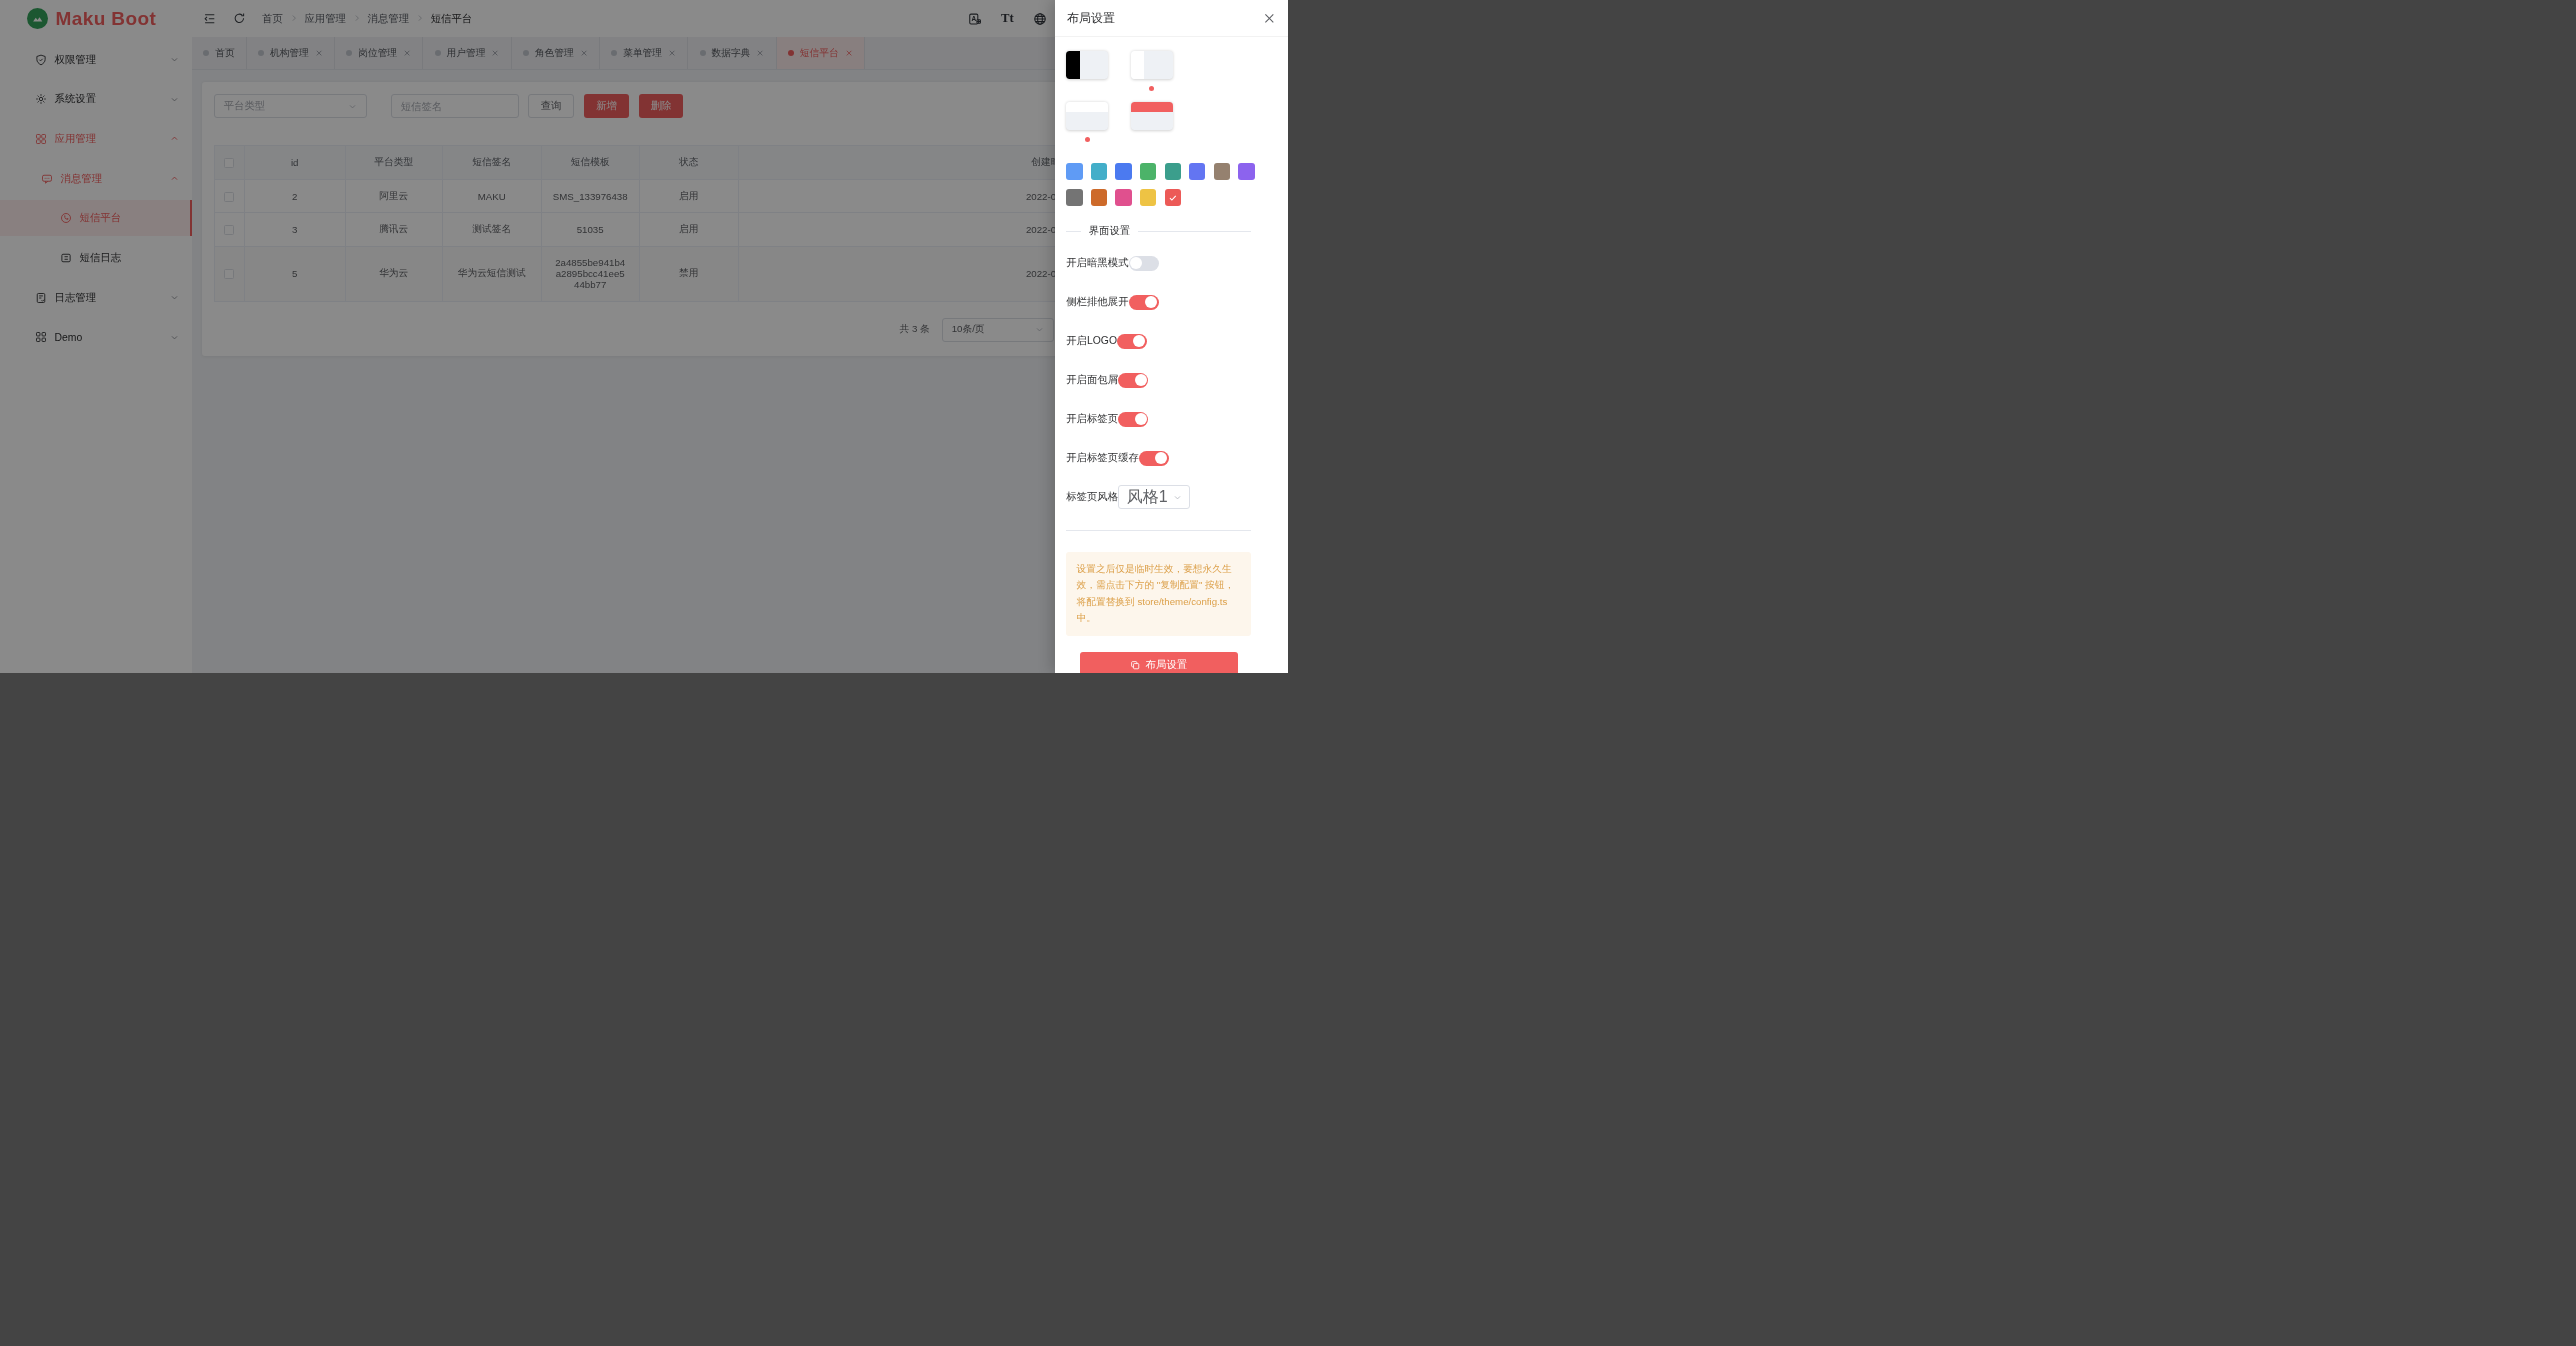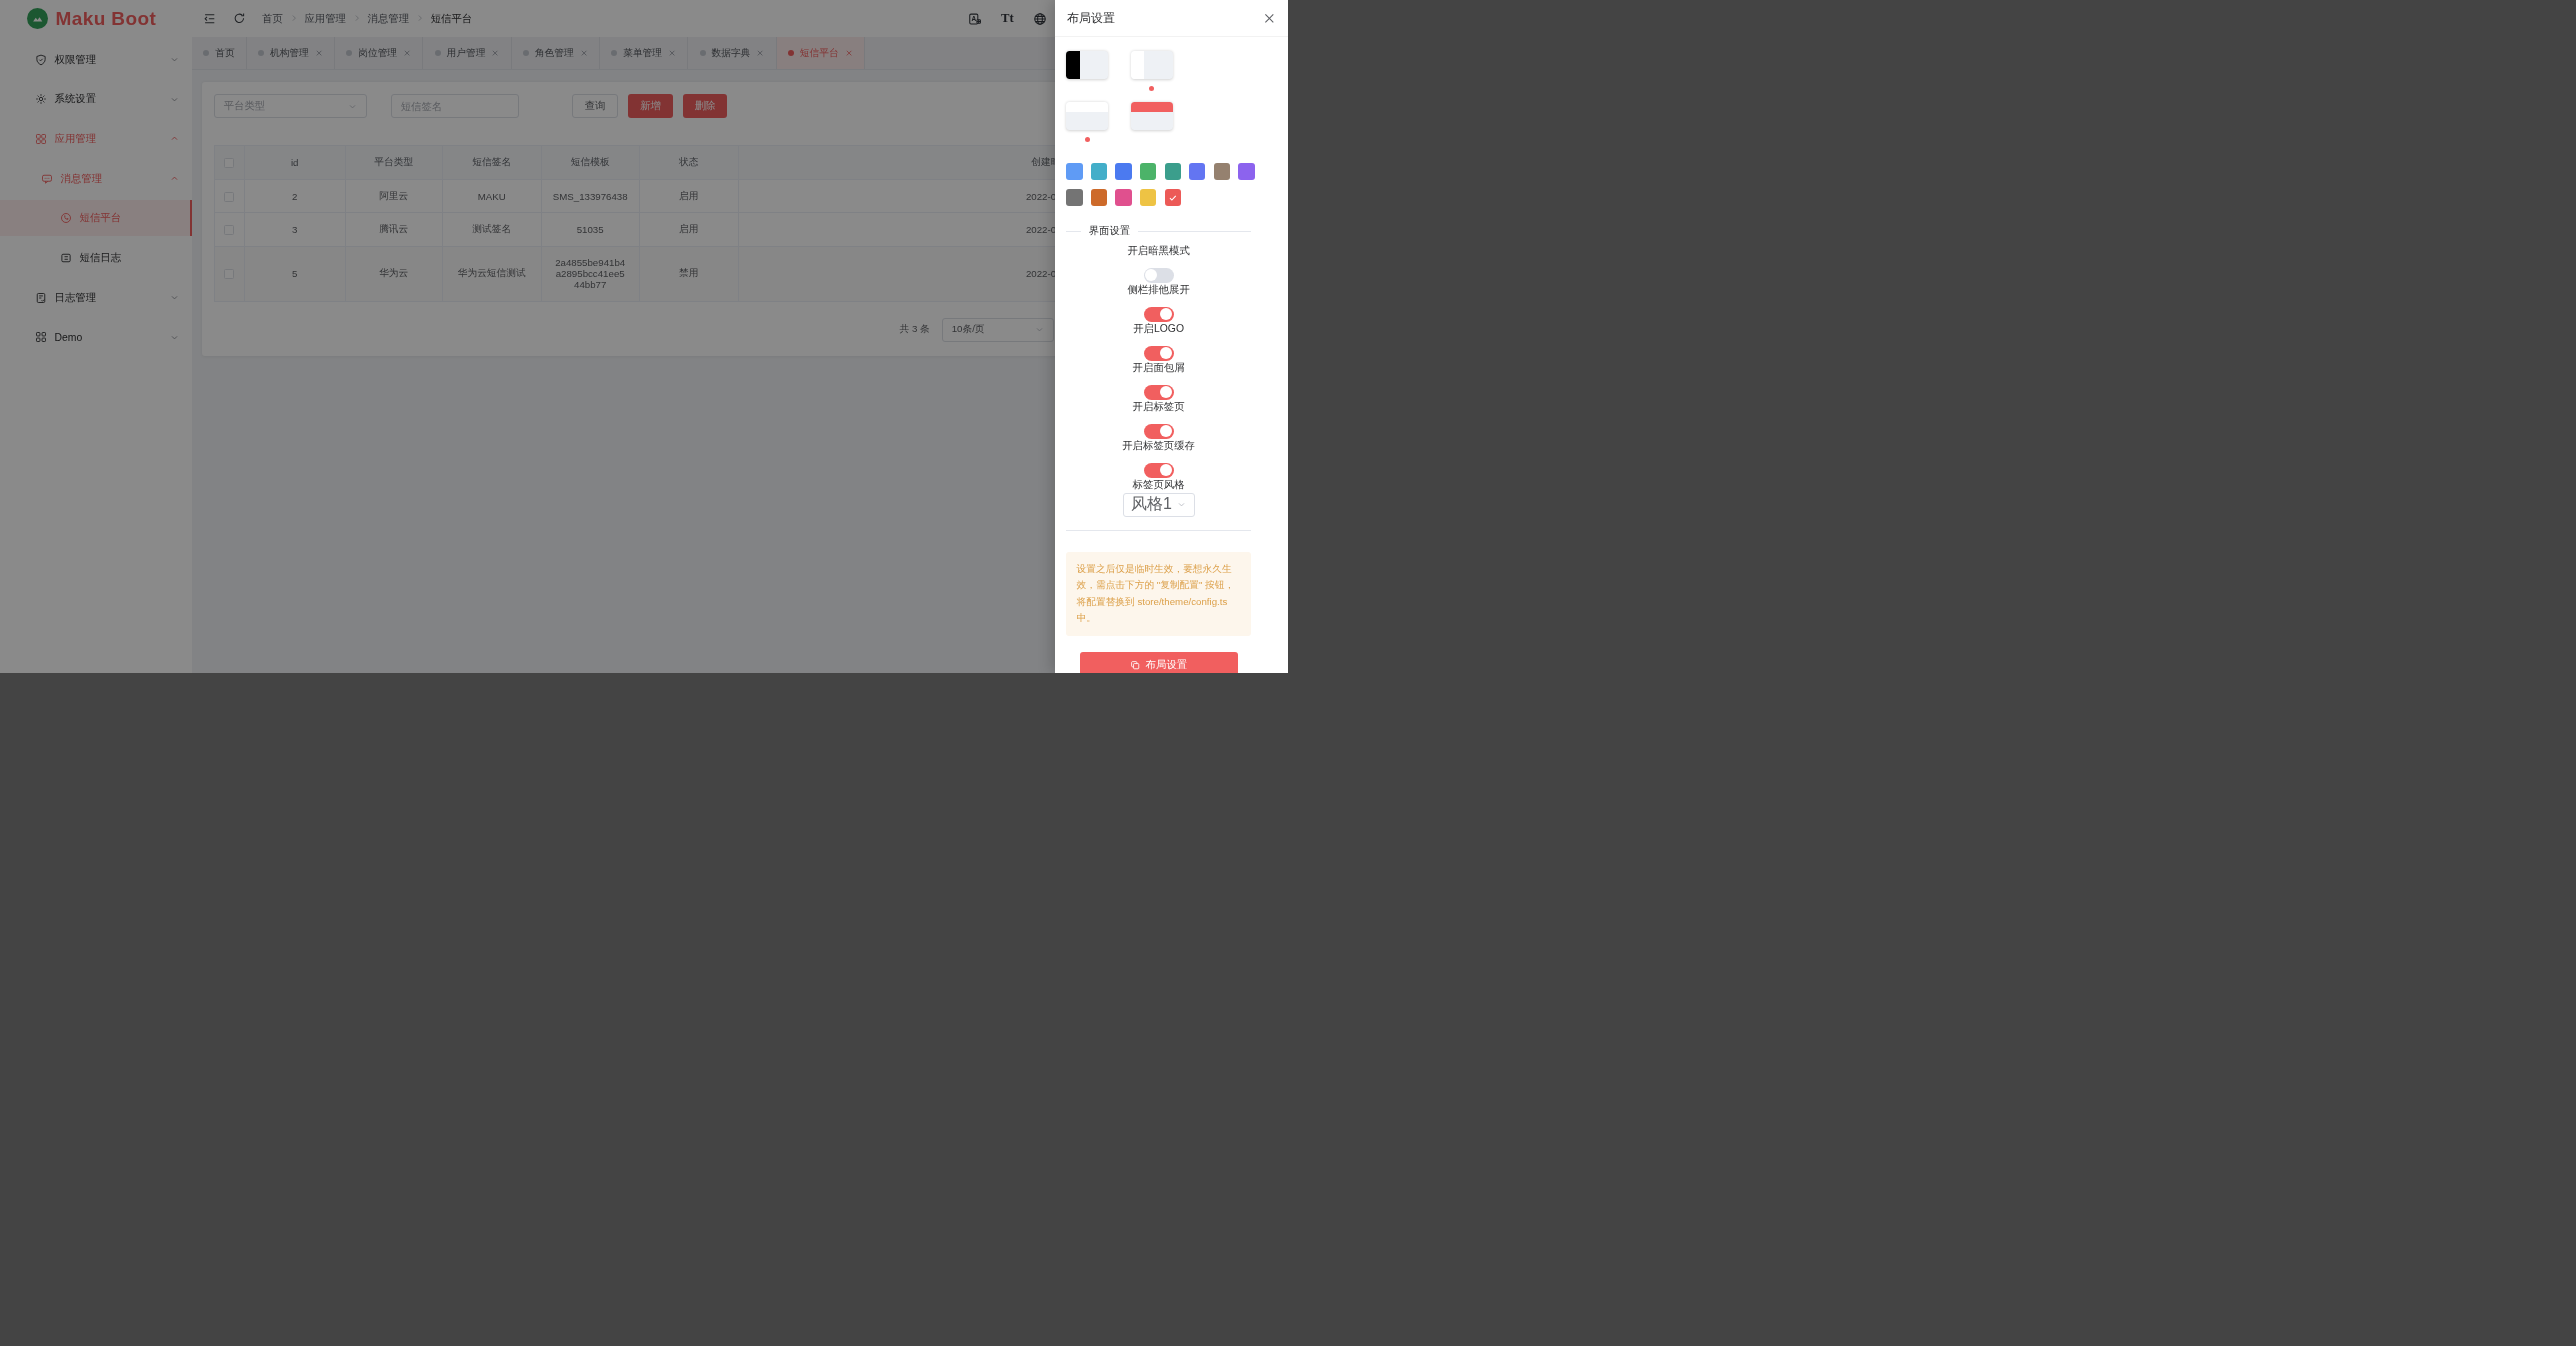--- a/index.html
+++ b/index.html
@@ -44,21 +44,21 @@
   .content{position:absolute;top:70px;left:0;right:0;bottom:0;background:#f0f2f5;}
   .card{position:absolute;left:9.7px;top:12px;width:1174px;height:274px;background:#fff;border-radius:3px;box-shadow:0 0.7px 3px rgba(0,0,0,.06);padding:12px;}
 
   .filters{display:flex;align-items:center;}
   .control{height:24px;border:0.7px solid var(--border);border-radius:3px;background:#fff;display:flex;align-items:center;padding:0 9px;font-size:10.4px;}
   .sel-platform{width:153px;margin-right:24px;color:var(--text3);}
   .control .chevr{margin-left:auto;color:#b4b8bf;}
   .inp{width:128px;margin-right:9px;border:0.7px solid var(--border);border-radius:3px;height:24px;padding:0 9px;font-size:10.4px;color:var(--text2);outline:none;}
   .inp::placeholder{color:var(--text3);}
   .btn{height:24px;padding:0 12px;border-radius:3px;font-size:10.4px;display:inline-flex;align-items:center;justify-content:center;margin-right:9.7px;border:none;cursor:pointer;}
-  .btn-plain{background:#fff;border:0.7px solid var(--border);color:var(--text2);margin-left:44px;}
+  .btn-plain{background:#fff;border:0.7px solid var(--border);color:var(--text2);}
   .btn-red{background:var(--red);color:#fff;}
 
   .tbl{width:100%;margin-top:27px;border-collapse:collapse;table-layout:fixed;font-size:9.7px;color:var(--text2);}
   .tbl th,.tbl td{border:0.7px solid var(--tborder);text-align:center;padding:9.7px 4.5px;word-break:break-all;}
   .tbl th{background:#f5f7fa;color:#5f6368;font-weight:500;height:34px;padding:9px 4.5px;}
   .tbl tr.stripe td{background:#fafafa;}
   .cbx{display:inline-block;width:10.4px;height:10.4px;border:0.7px solid var(--border);border-radius:1.5px;background:#fff;vertical-align:middle;cursor:pointer;}
 
   .pager{margin-top:16.4px;display:flex;align-items:center;justify-content:flex-end;padding-right:310px;font-size:9.7px;color:var(--text2);gap:12px;}
   .pagesize{width:112px;height:24px;border:0.7px solid var(--border);border-radius:3px;display:flex;align-items:center;padding:4px 9px;font-size:9.7px;color:var(--text2);cursor:pointer;}
@@ -84,21 +84,21 @@
   .sel-dot.visible{visibility:visible;}
 
   .swatches{margin-top:10.4px;display:grid;grid-template-columns:repeat(8,16.4px);gap:9.7px 8.2px;}
   .swatch{width:16.4px;height:16.4px;border-radius:3px;display:flex;align-items:center;justify-content:center;color:#fff;cursor:pointer;}
 
   .divider{margin-top:18px;display:flex;align-items:center;font-size:10.4px;color:var(--text);white-space:nowrap;}
   .divider::before{content:'';width:15px;height:0.7px;background:#e4e7ed;margin-right:7.5px;}
   .divider::after{content:'';flex:1;height:0.7px;background:#e4e7ed;margin-left:7.5px;}
 
   .settings{margin-top:6px;}
-  .srow{height:39px;display:flex;align-items:center;justify-content:space-between;font-size:10.4px;color:var(--text);flex-direction:column;}
+  .srow{height:39px;display:flex;align-items:center;font-size:10.4px;color:var(--text);}
   .switch{width:30px;height:15px;border-radius:7.5px;background:#dcdfe6;position:relative;cursor:pointer;flex:none;}
   .switch .knob{position:absolute;left:1.5px;top:1.5px;width:12px;height:12px;border-radius:50%;background:#fff;transition:left .2s;}
   .switch.on{background:var(--red);}
   .switch.on .knob{left:16.4px;}
   .sel-style{width:72px;height:24px;border:0.7px solid var(--border);border-radius:3px;display:flex;align-items:center;padding:0 7.5px;font-size:16px;color:var(--text2);cursor:pointer;}
   .sel-style .chevr{margin-left:auto;color:#b4b8bf;}
 
   .divider2{height:0.7px;background:#e4e7ed;margin-top:13.4px;}
   .alert{margin-top:21px;background:#fdf6ec;border-radius:3px;padding:9px 10.4px;color:#dca04a;font-size:9.7px;line-height:16.4px;}
   .copy-btn{margin:16.4px auto 0;display:flex;width:158px;height:27px;background:var(--red);color:#fff;border:none;border-radius:3px;align-items:center;justify-content:center;gap:5.2px;font-size:10.4px;cursor:pointer;}

